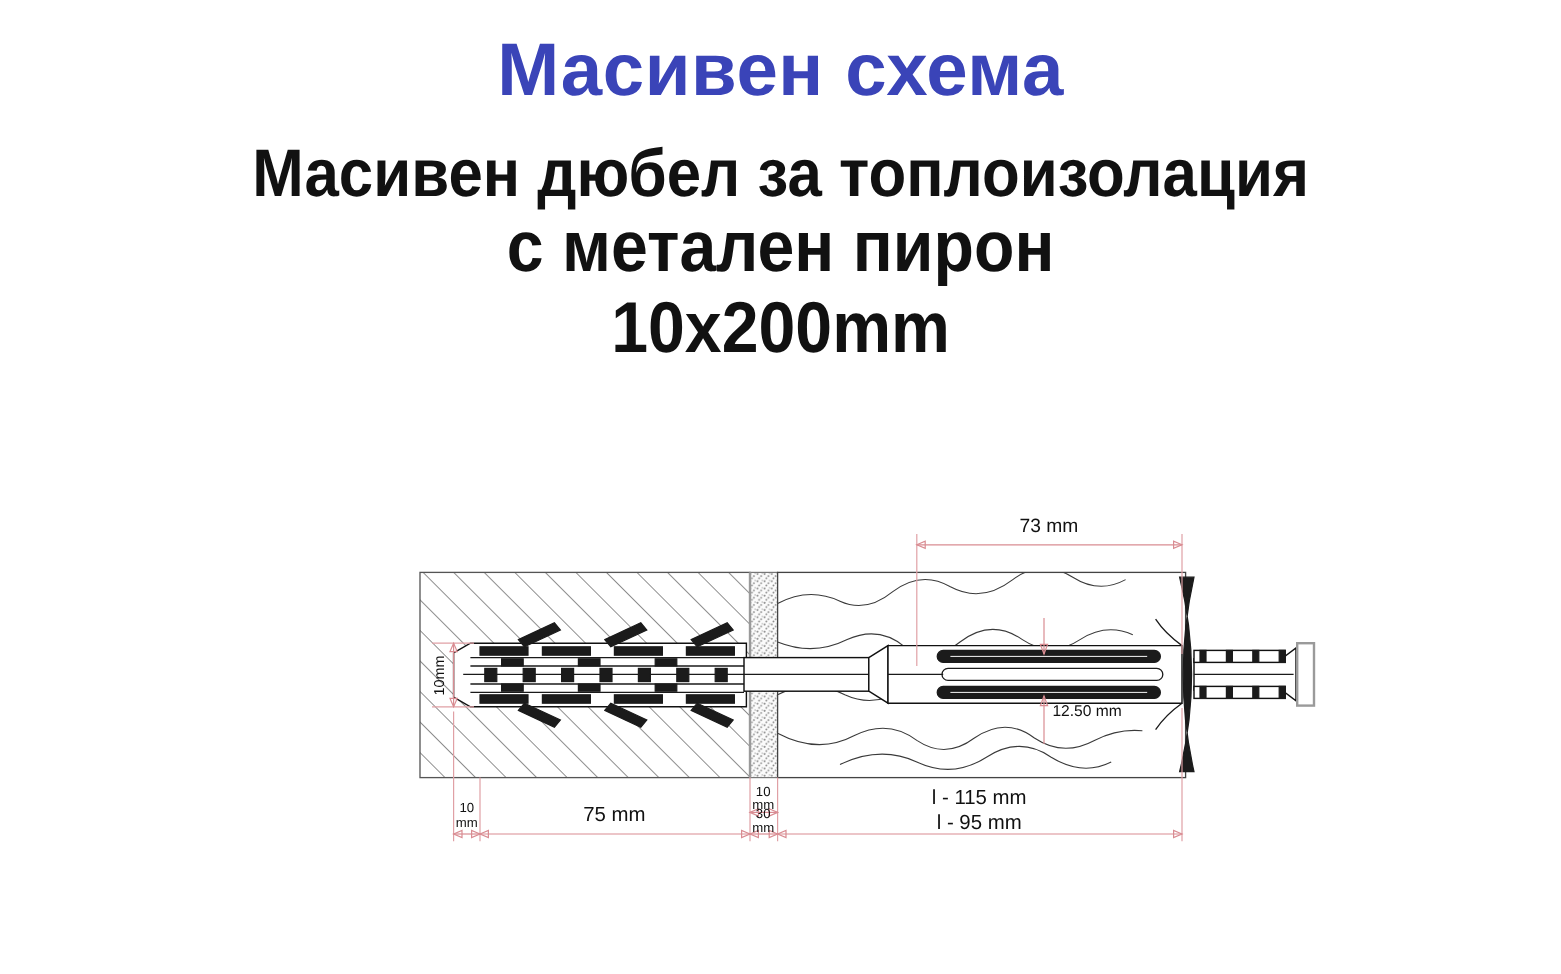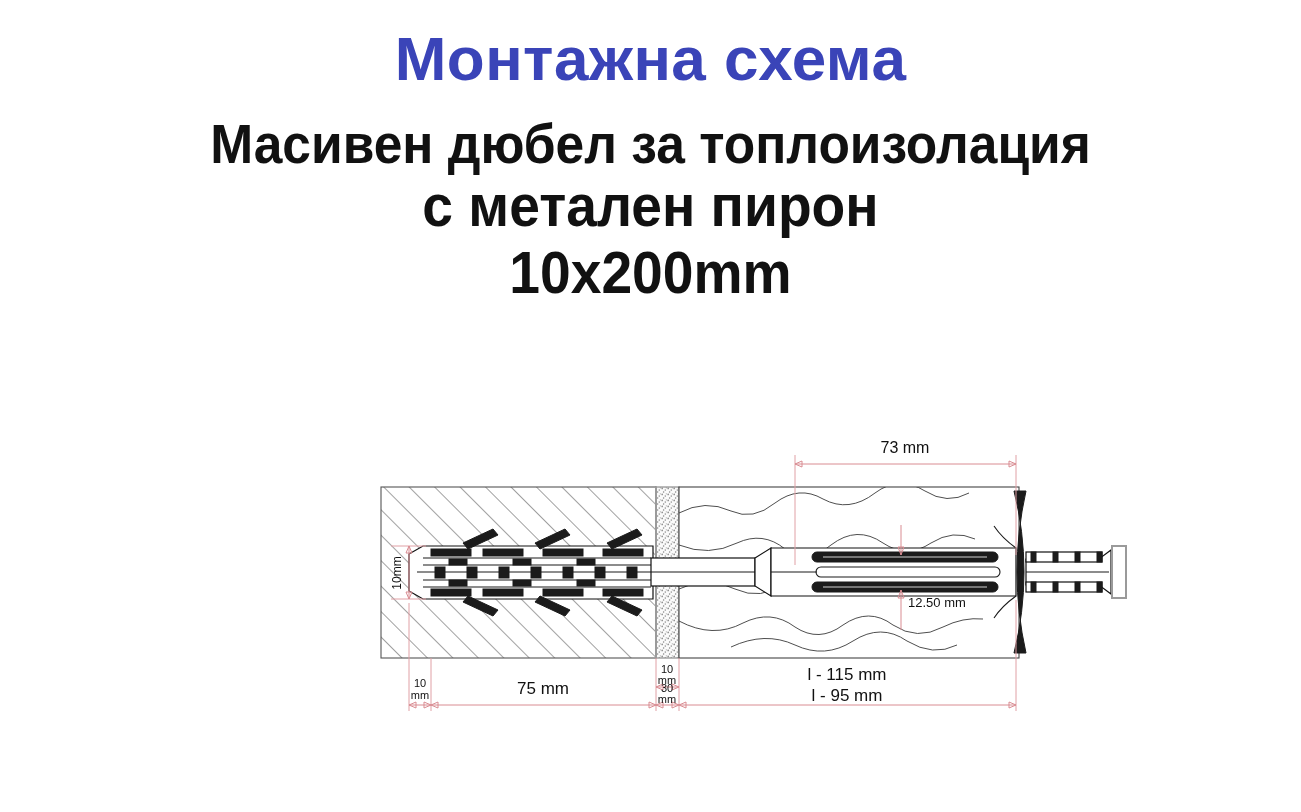--- a/index.html
+++ b/index.html
@@ -10,36 +10,36 @@
   #heading{position:absolute;left:0;top:0;width:1301px;text-align:center;}
   #title-main{font-size:62px;font-weight:bold;letter-spacing:.5px;line-height:1.0;
               margin-top:28px;}
   .title-line{font-size:62px;font-weight:bold;color:#111111;line-height:1.12;
               transform:scaleX(.92);transform-origin:center;white-space:nowrap;}
   #title-line1{font-size:56px;line-height:1.0;margin-top:26px;}
   #title-line2{font-size:60px;}
   #title-line3{font-size:60px;}
 
   
-  #drawing-wrap{position:absolute;left:0;top:415px;width:1082px;height:330px;padding-left:31px;}
+  #drawing-wrap{position:absolute;left:0;top:405px;width:1082px;height:330px;}
   svg{display:block;}
   .ln{fill:none;stroke:#1a1a1a;stroke-width:1.1;}
   .ln-thin{fill:none;stroke:#3a3a3a;stroke-width:.9;}
   .hatch-line{stroke:#444;stroke-width:1.0;}
   .dim{stroke:#d98c92;stroke-width:1.0;fill:none;}
   .dim-ext{stroke:#e0a0a5;stroke-width:1.0;fill:none;}
   .dimtext{font-family:"Liberation Sans",sans-serif;fill:#111;}
   .part{fill:#ffffff;stroke:#111;stroke-width:1.2;}
   .partfill{fill:#1b1b1b;stroke:#1b1b1b;}
 </style>
 </head>
 <body>
 
 <div id="heading">
-  <div id="title-main" style="color: rgb(58, 68, 184);">Монтажна схема</div>
+  <div id="title-main" style="color: rgb(58, 68, 184);">Масивен схема</div>
   <div class="title-line" id="title-line1">Масивен дюбел за топлоизолация</div>
   <div class="title-line" id="title-line2">с метален пирон</div>
   <div class="title-line" id="title-line3">10x200mm</div>
 </div>
 
 <div id="drawing-wrap">
 <svg width="1301" height="330" viewBox="0 0 1301 330">
   <defs>
 
     <pattern id="wallHatch" width="18" height="18" patternUnits="userSpaceOnUse" patternTransform="rotate(-45)">

